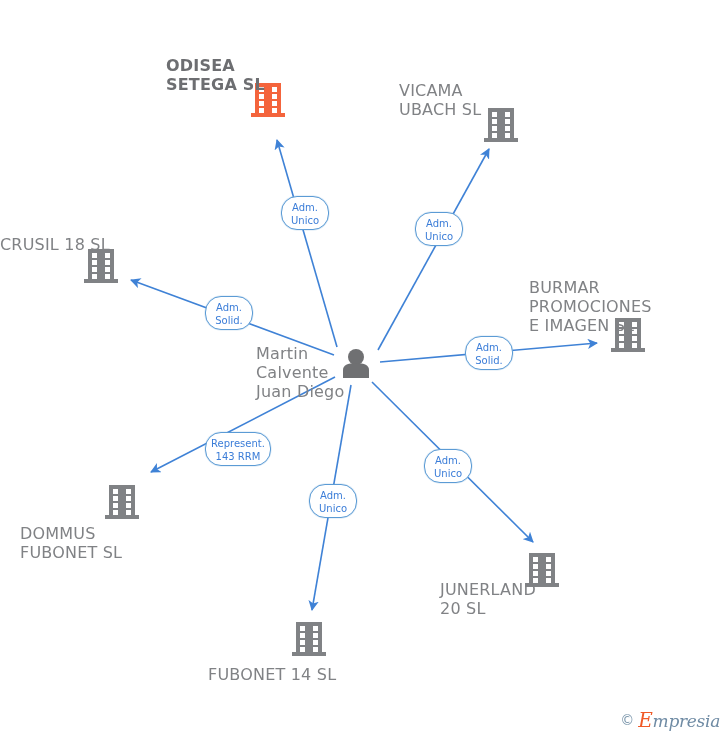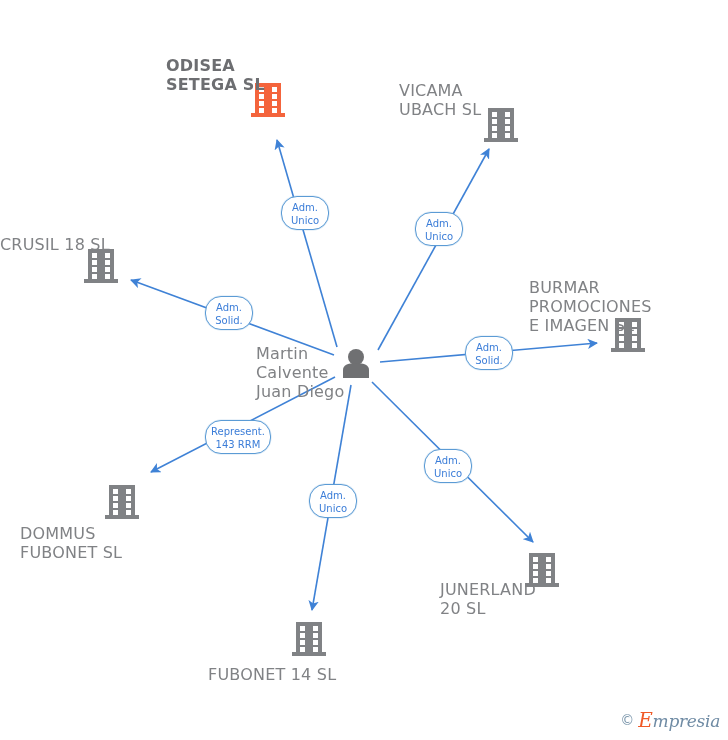--- a/index.html
+++ b/index.html
@@ -196,21 +196,21 @@
     <div class="node-label" style="left: 399px; top: 81px; width: 200px;">VICAMA
 UBACH SL</div>
     <div class="edge-label" style="left: 205px; top: 296px; width: 48px; height: 34px;">Adm.
 Solid.</div>
     <div class="node-label" style="left: 0px; top: 235px; width: 200px;">CRUSIL 18 SL</div>
     <div class="edge-label" style="left: 465px; top: 336px; width: 48px; height: 34px;">Adm.
 Solid.</div>
     <div class="node-label" style="left: 529px; top: 278px; width: 200px;">BURMAR
 PROMOCIONES
 E IMAGEN SL</div>
-    <div class="edge-label" style="left: 205px; top: 420px; width: 66px; height: 34px;">Represent.
+    <div class="edge-label" style="left: 205px; top: 432px; width: 66px; height: 34px;">Represent.
 143 RRM</div>
     <div class="node-label" style="left: 20px; top: 524px; width: 200px;">DOMMUS
 FUBONET SL</div>
     <div class="edge-label" style="left: 309px; top: 484px; width: 48px; height: 34px;">Adm.
 Unico</div>
     <div class="node-label" style="left: 208px; top: 665px; width: 200px;">FUBONET 14 SL</div>
     <div class="edge-label" style="left: 424px; top: 449px; width: 48px; height: 34px;">Adm.
 Unico</div>
     <div class="node-label" style="left: 440px; top: 580px; width: 200px;">JUNERLAND
 20 SL</div>

